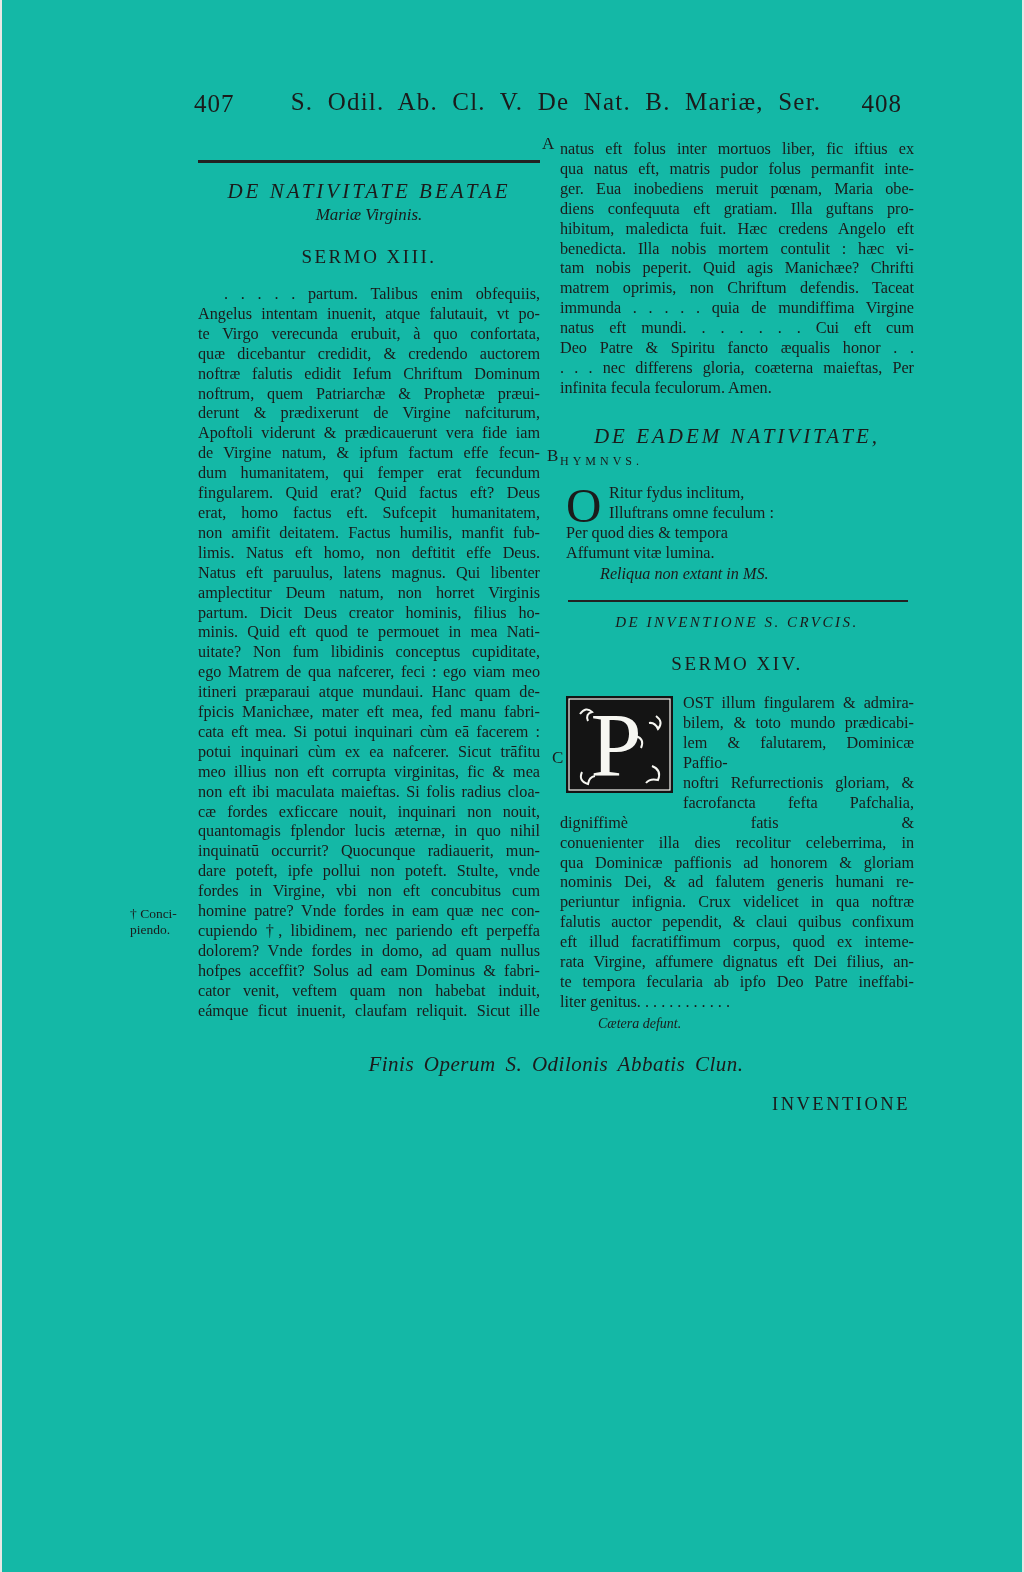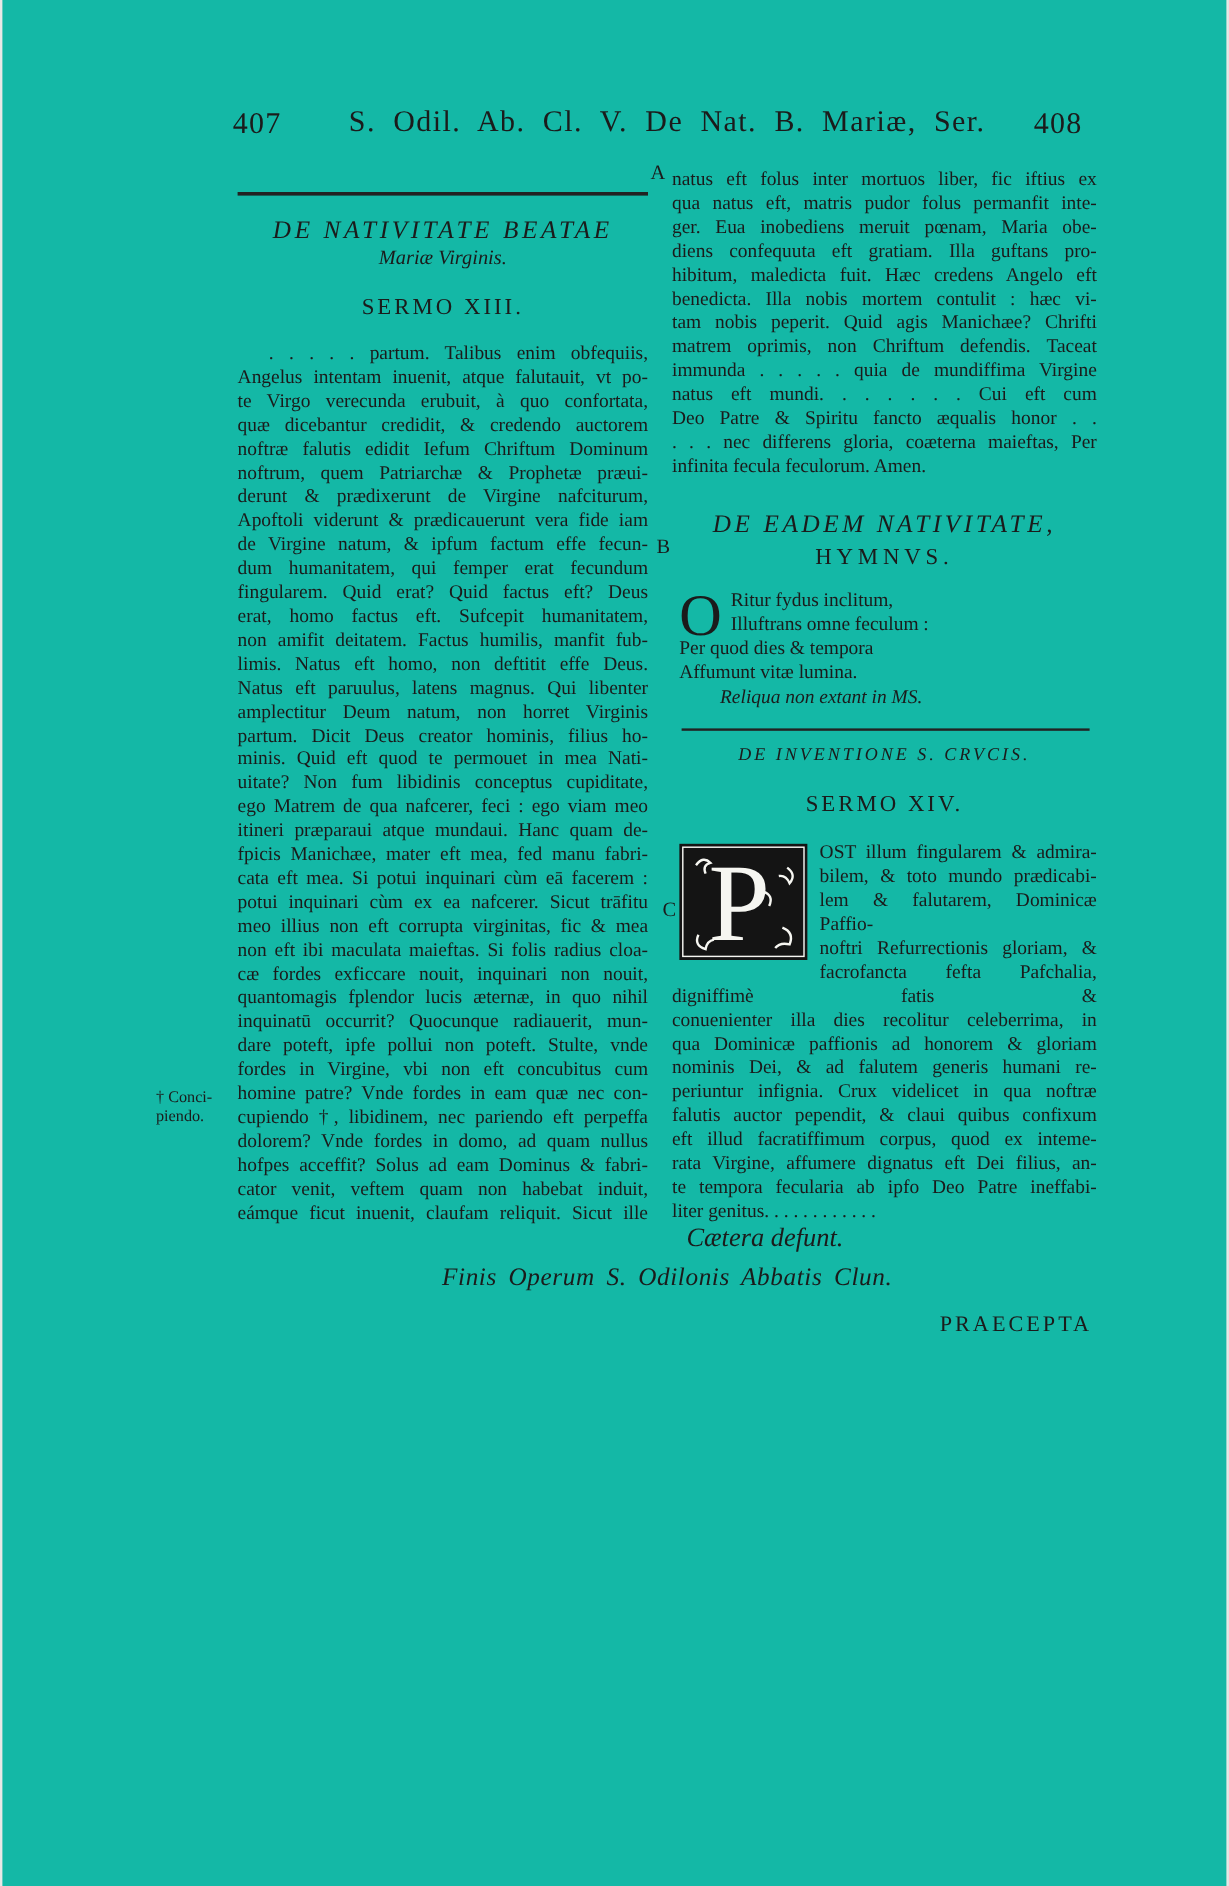--- a/index.html
+++ b/index.html
@@ -37,33 +37,33 @@
   .just{text-align:justify;text-align-last:justify;}
   .indent{text-indent:26px;}
   
   .margin-note{position:absolute;left:128px;top:906px;width:66px;
     font-size:13.5px;line-height:16px;}
   
   .col-right{position:absolute;left:558px;top:136px;width:354px;}
   .col-right .body-lines{margin-top:4px;}
   .hymn-title{margin-top:25px;text-align:center;font-style:italic;
     font-size:21px;letter-spacing:3px;white-space:nowrap;}
-  .hymn-sub{margin-top:5px;text-align:center;font-size:19px;letter-spacing:4px;}
+  .hymn-sub{margin-top:5px;font-size:12px;letter-spacing:4px;}
   .hymn{position:relative;margin-top:15px;margin-left:6px;
     font-size:16.2px;line-height:19.9px;}
   .hymn-drop{position:absolute;left:0;top:1px;font-size:49px;line-height:42px;}
   .hymn-lines .tline:nth-child(-n+2){padding-left:43px;}
   .hymn-note{margin-top:2px;margin-left:34px;font-style:italic;font-size:16.2px;}
   .rule2{border-top:2px solid #222;width:340px;margin:15px 0 0 8px;}
   .inv-title{margin-top:12px;text-align:center;font-style:italic;
     font-size:15px;letter-spacing:2.5px;white-space:nowrap;}
   .sermo-head2{margin-top:22px;text-align:center;font-size:19px;letter-spacing:2.5px;}
   .sermon-body{margin-top:19px;font-size:16.2px;line-height:19.9px;}
   .initial-p{float:left;width:107px;height:97px;margin:2px 10px 2px 6px;}
-  .closing-note{margin-top:1px;margin-left:12px;font-style:italic;font-size:22px;clear:both;}
+  .closing-note{margin-top:1px;margin-left:38px;font-style:italic;font-size:14px;clear:both;}
   
   .finis{position:absolute;left:196px;top:1052px;width:716px;text-align:center;
     font-style:italic;font-size:21px;letter-spacing:0.5px;word-spacing:4px;}
   .catchword{position:absolute;right:112px;top:1094px;font-size:18.5px;letter-spacing:2.5px;}
 </style>
 </head>
 <body>
 
 <div class="page">
 
@@ -190,15 +190,15 @@
           <div class="tline just">eft illud facratiffimum corpus, quod ex inteme-</div>
           <div class="tline just">rata Virgine, affumere dignatus eft Dei filius, an-</div>
           <div class="tline just">te tempora fecularia ab ipfo Deo Patre ineffabi-</div>
           <div class="tline">liter genitus. . . . . . . . . . . .</div>
         </div>
       <div class="closing-note">Cætera defunt.</div>
     </div>
   </div>
 
   <div class="finis">Finis Operum S. Odilonis Abbatis Clun.</div>
-  <div class="catchword">PRAECEPTA</div>
+  <div class="catchword">INVENTIONE</div>
 
 </div>
 
 </body></html>

